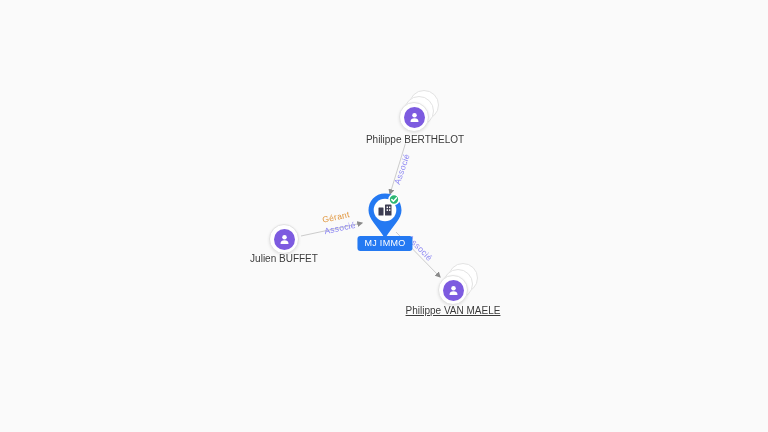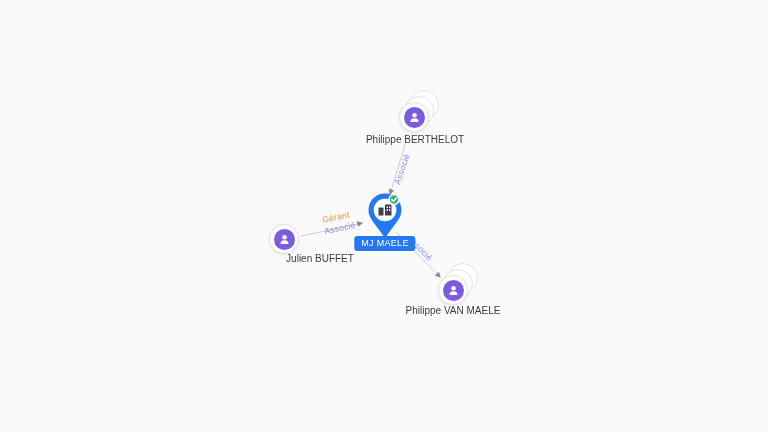--- a/index.html
+++ b/index.html
@@ -91,49 +91,49 @@
   <div class="person-node" style="left:269px;top:224px;">
     <div class="circle">
       <div class="avatar">
         <svg viewBox="0 0 24 24">
             <circle cx="12" cy="8.3" r="3.6" fill="#fff"></circle>
             <path d="M12 13.3c-3.8 0-6.3 2-6.3 4.6V19h12.6v-1.1c0-2.6-2.5-4.6-6.3-4.6z" fill="#fff"></path>
           </svg>
       </div>
     </div>
   </div>
-  <div class="person-label" style="left:284px;top:253px;margin-left:36px;">Julien BUFFET</div>
+  <div class="person-label" style="left:284px;top:253px;">Julien BUFFET</div>
 
   <div class="person-node" style="left:438px;top:275px;">
     <div class="stack s2"></div>
     <div class="stack s1"></div>
     <div class="circle">
       <div class="avatar">
         <svg viewBox="0 0 24 24">
             <circle cx="12" cy="8.3" r="3.6" fill="#fff"></circle>
             <path d="M12 13.3c-3.8 0-6.3 2-6.3 4.6V19h12.6v-1.1c0-2.6-2.5-4.6-6.3-4.6z" fill="#fff"></path>
           </svg>
       </div>
     </div>
   </div>
-  <div class="person-label" style="left:453px;top:305px;">Philippe VAN MAELE</div>
+  <div class="person-label" style="left:453px;top:305px;text-decoration:underline;">Philippe VAN MAELE</div>
 
   <div class="company-node">
     <svg class="pin-svg" viewBox="0 0 40 48">
       <path class="pin-path" d="M20 1.5 C10 1.5 3.5 9.2 3.5 18.3 C3.5 26.8 11 32.5 20 46.5 C29 32.5 36.5 26.8 36.5 18.3 C36.5 9.2 30 1.5 20 1.5 Z"></path>
       <circle class="pin-inner" cx="20" cy="18" r="11.3"></circle>
       <g class="building">
         <rect x="13.5" y="15.5" width="5" height="8" rx="0.6"></rect>
         <rect x="20" y="12.5" width="6.5" height="11" rx="0.6"></rect>
         <rect x="21.6" y="14.5" width="1.4" height="1.6" fill="#fff"></rect>
         <rect x="24" y="14.5" width="1.4" height="1.6" fill="#fff"></rect>
         <rect x="21.6" y="17.3" width="1.4" height="1.6" fill="#fff"></rect>
         <rect x="24" y="17.3" width="1.4" height="1.6" fill="#fff"></rect>
       </g>
       <g>
         <circle class="badge" cx="29" cy="7.5" r="5"></circle>
         <path class="badge-check" d="M26.8 7.6 L28.4 9.2 L31.4 5.9"></path>
       </g>
     </svg>
-    <div class="company-pill">MJ MAELE</div>
+    <div class="company-pill">MJ IMMO</div>
   </div>
 
 </div>
 
 </body></html>

